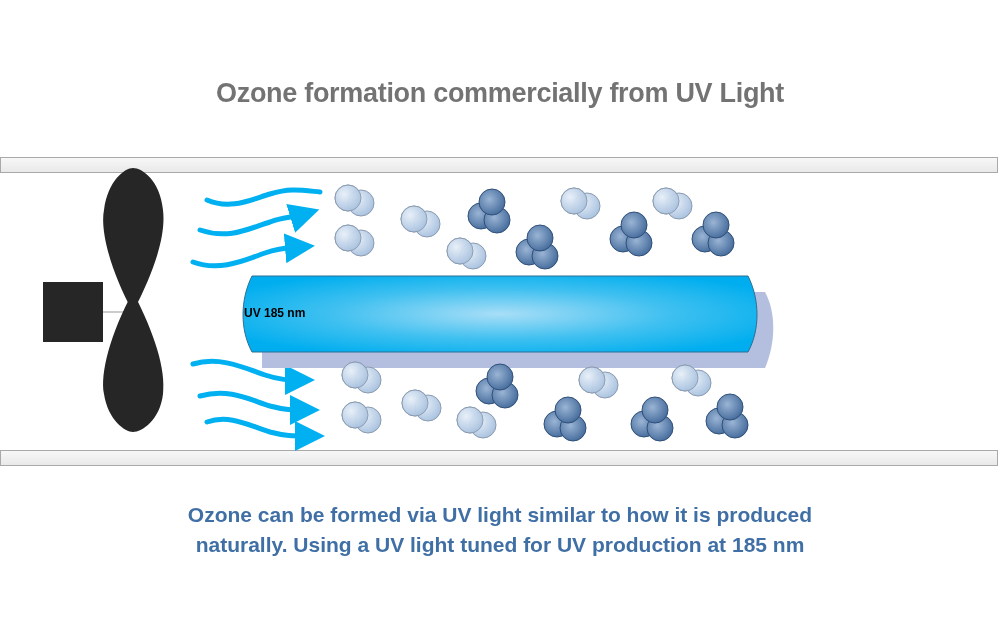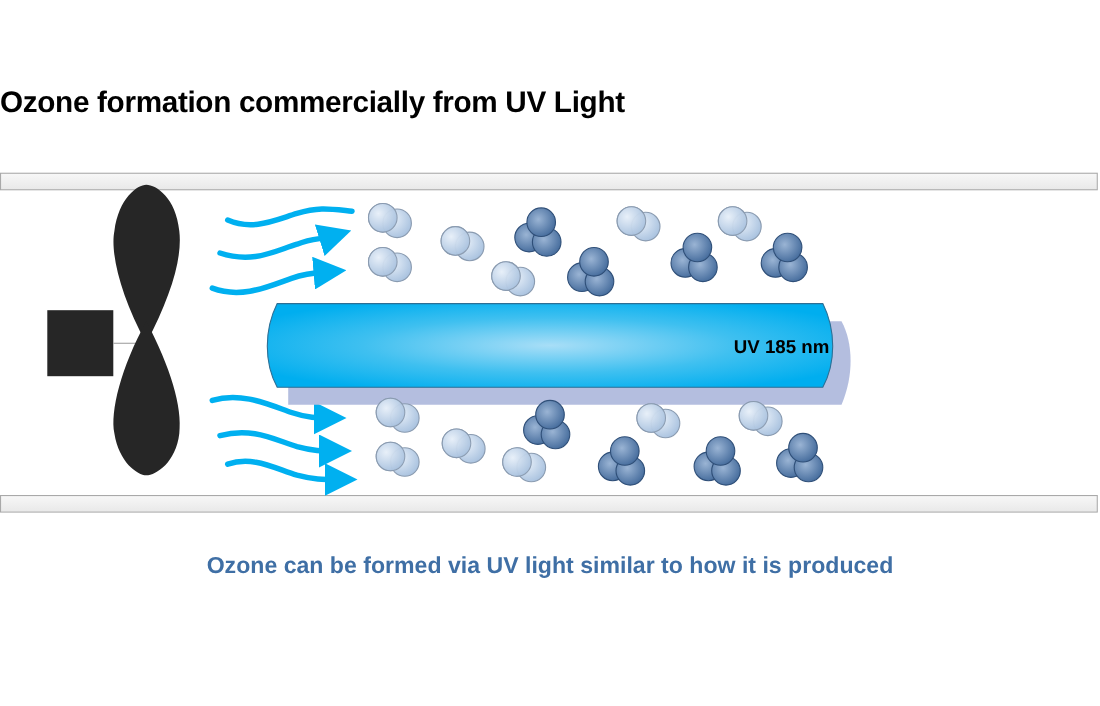--- a/index.html
+++ b/index.html
@@ -1,20 +1,20 @@
 <!DOCTYPE html>
 <html><head>
 <meta charset="utf-8">
 <style>
   html, body { margin:0; padding:0; background:#ffffff; }
   body { width:1000px; height:642px; position:relative; overflow:hidden; font-family:"Liberation Sans", sans-serif; }
-  .title { position:absolute; top:78px; left:0; width:1000px; font-size:27px; font-weight:bold; color:#000000; font-family:"Liberation Sans", sans-serif; letter-spacing:-0.3px; }
+  .title { position:absolute; top:78px; left:0; width:1000px; text-align:center; font-size:27px; font-weight:bold; color:#737373; font-family:"Liberation Sans", sans-serif; letter-spacing:-0.3px; }
   .pipe-wall { position:absolute; left:0; width:998px; height:16px; background:linear-gradient(#f7f7f7,#e9e9e9); border:1px solid #a9a9a9; box-sizing:border-box; }
   .caption { position:absolute; top:500px; left:100px; width:800px; text-align:center; font-size:21px; font-weight:bold; color:#3f6fa5; line-height:30px; font-family:"Liberation Sans", sans-serif; }
-  .lamp-label { position:absolute; top:306px; left:244px; width:510px; text-align:right; font-size:17px; font-weight:bold; color:#000; font-family:"Liberation Sans", sans-serif; }
+  .lamp-label { position:absolute; top:306px; left:244px; width:510px; text-align:left; font-size:12px; font-weight:bold; color:#000; font-family:"Liberation Sans", sans-serif; }
   svg.diagram { position:absolute; left:0; top:0; }
 </style>
 </head>
 <body>
 
 <div class="title">Ozone formation commercially from UV Light</div>
 
 <div class="pipe-wall" style="top:157px;"></div>
 <div class="pipe-wall" style="top:450px;"></div>
 
@@ -95,13 +95,14 @@
     <use href="#o3" x="652" y="418"></use>
     <use href="#o2" x="685" y="378"></use>
     <use href="#o3" x="727" y="415"></use>
   </g>
 </svg>
 
 <div class="lamp-label">UV 185 nm</div>
 
 <div class="caption">
   <div>Ozone can be formed via UV light similar to how it is produced</div>
+  <div>naturally.  Using a UV light tuned for UV production at 185 nm</div>
 </div>
 
 </body></html>

